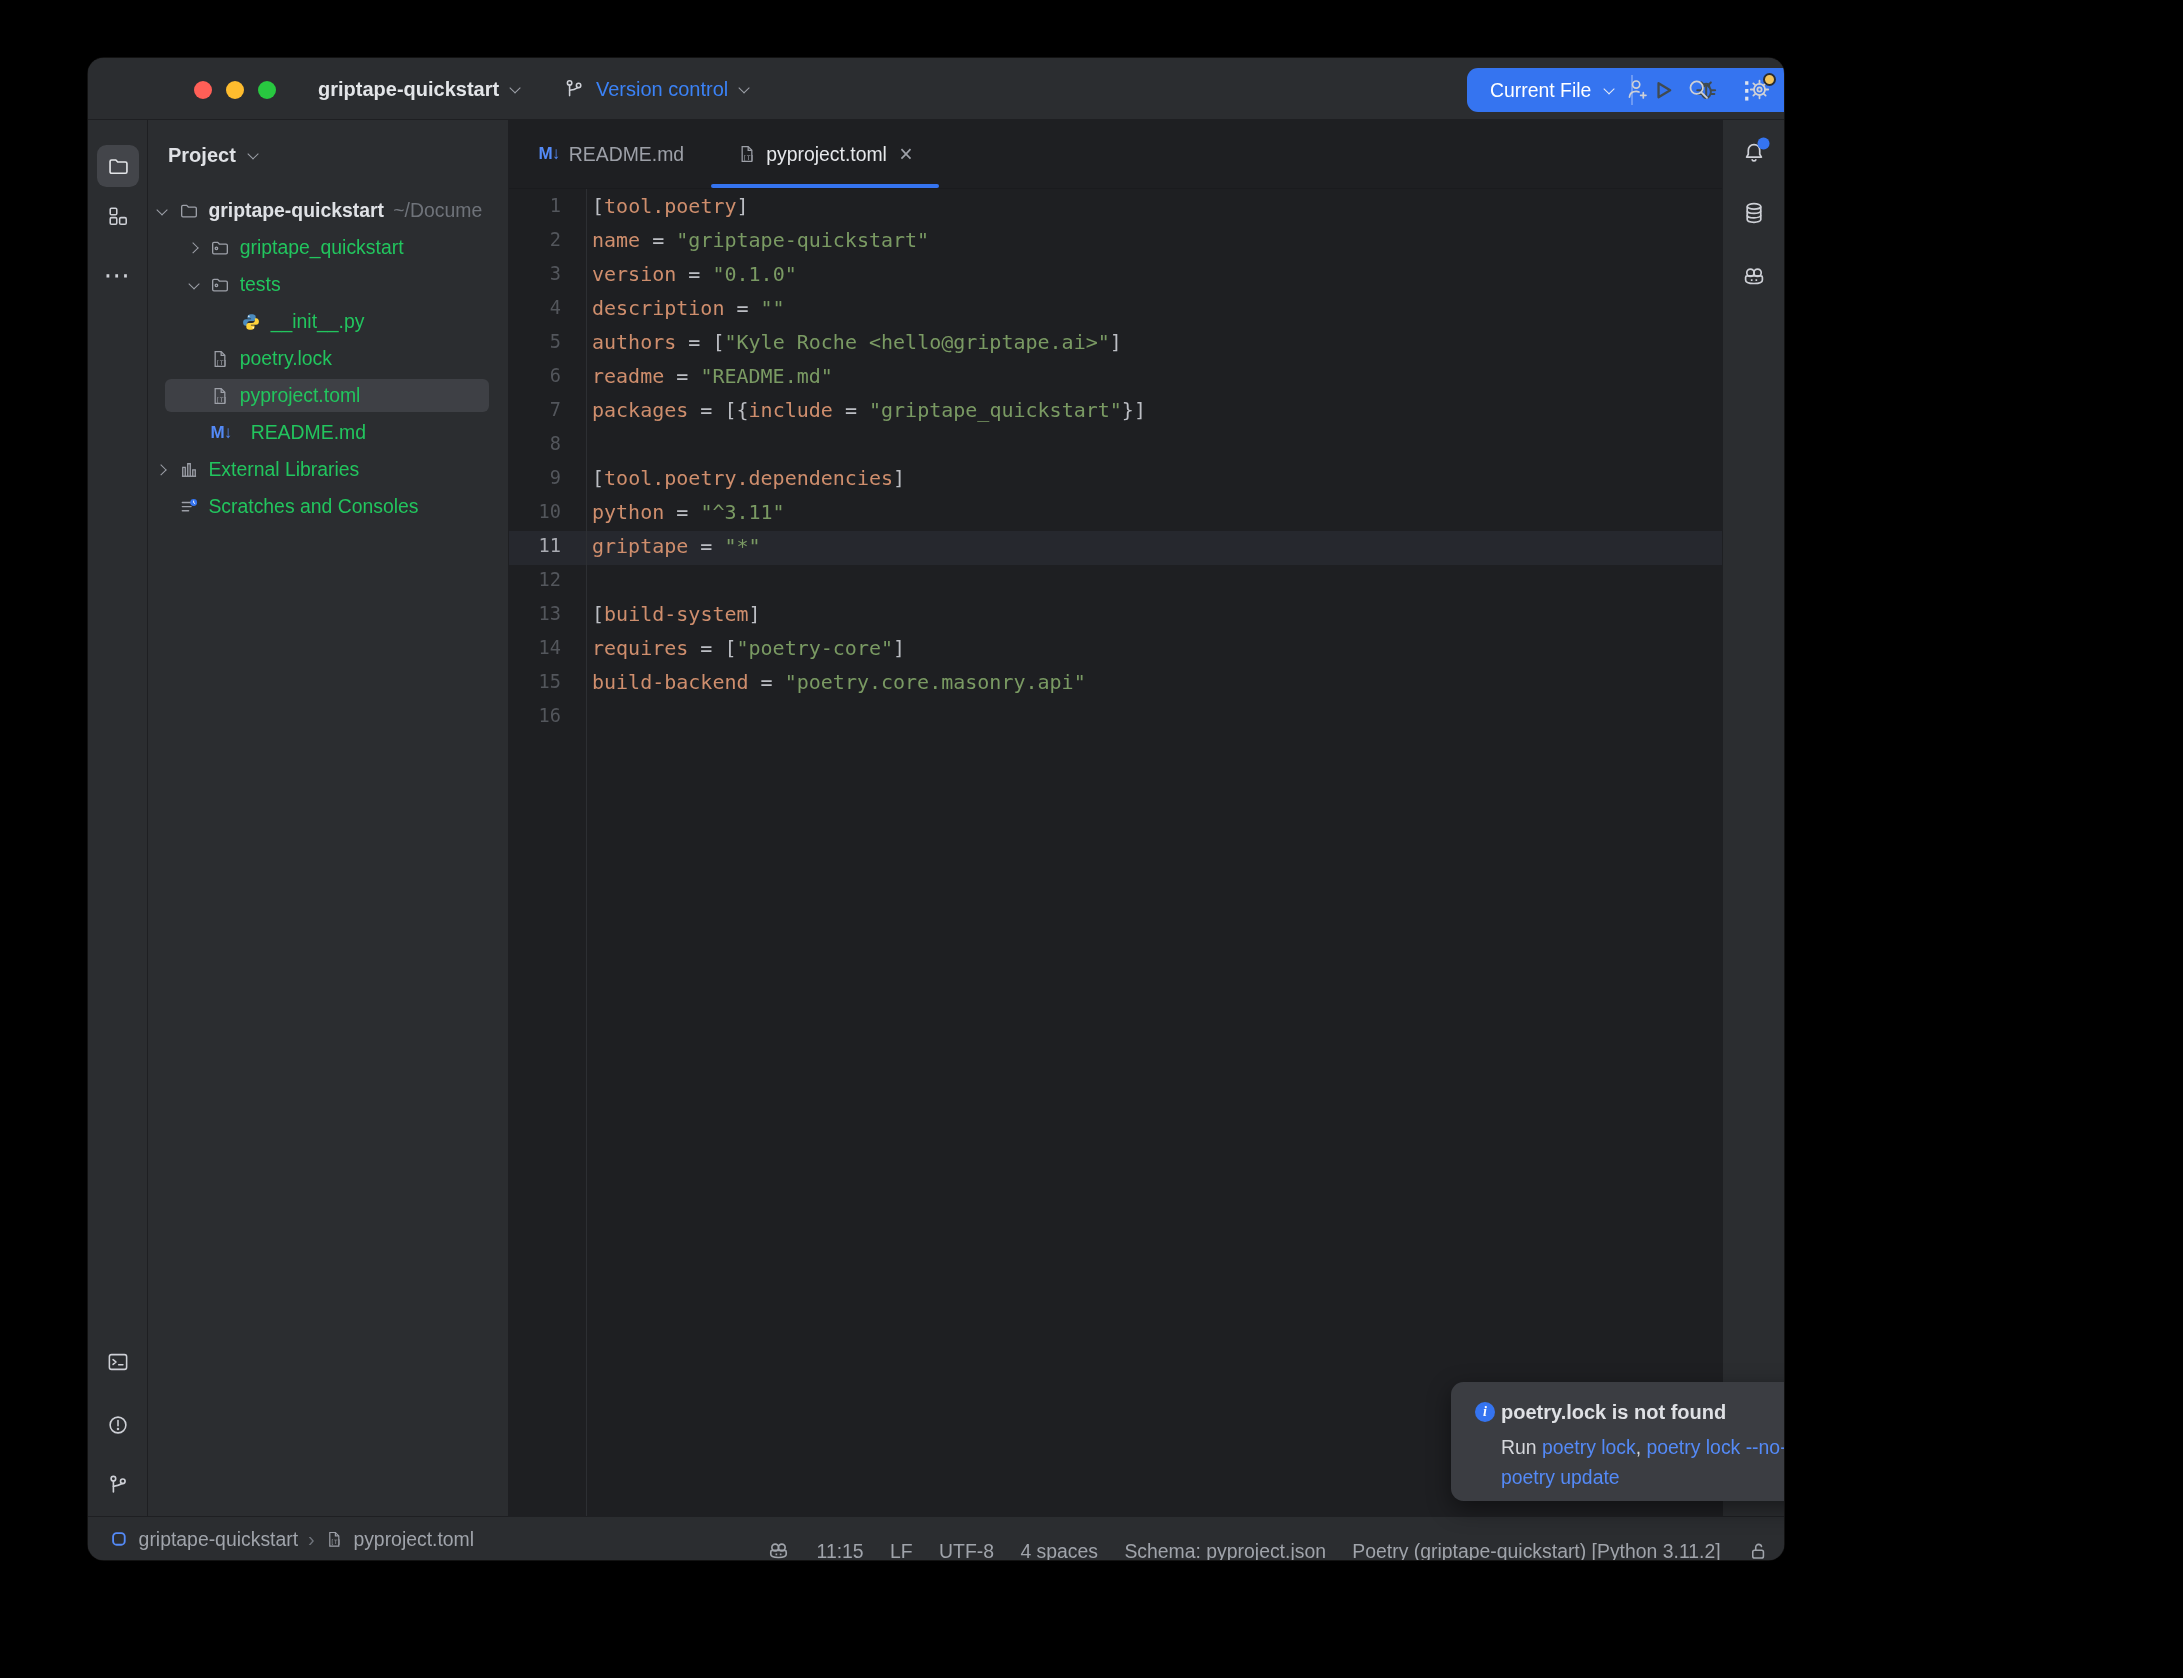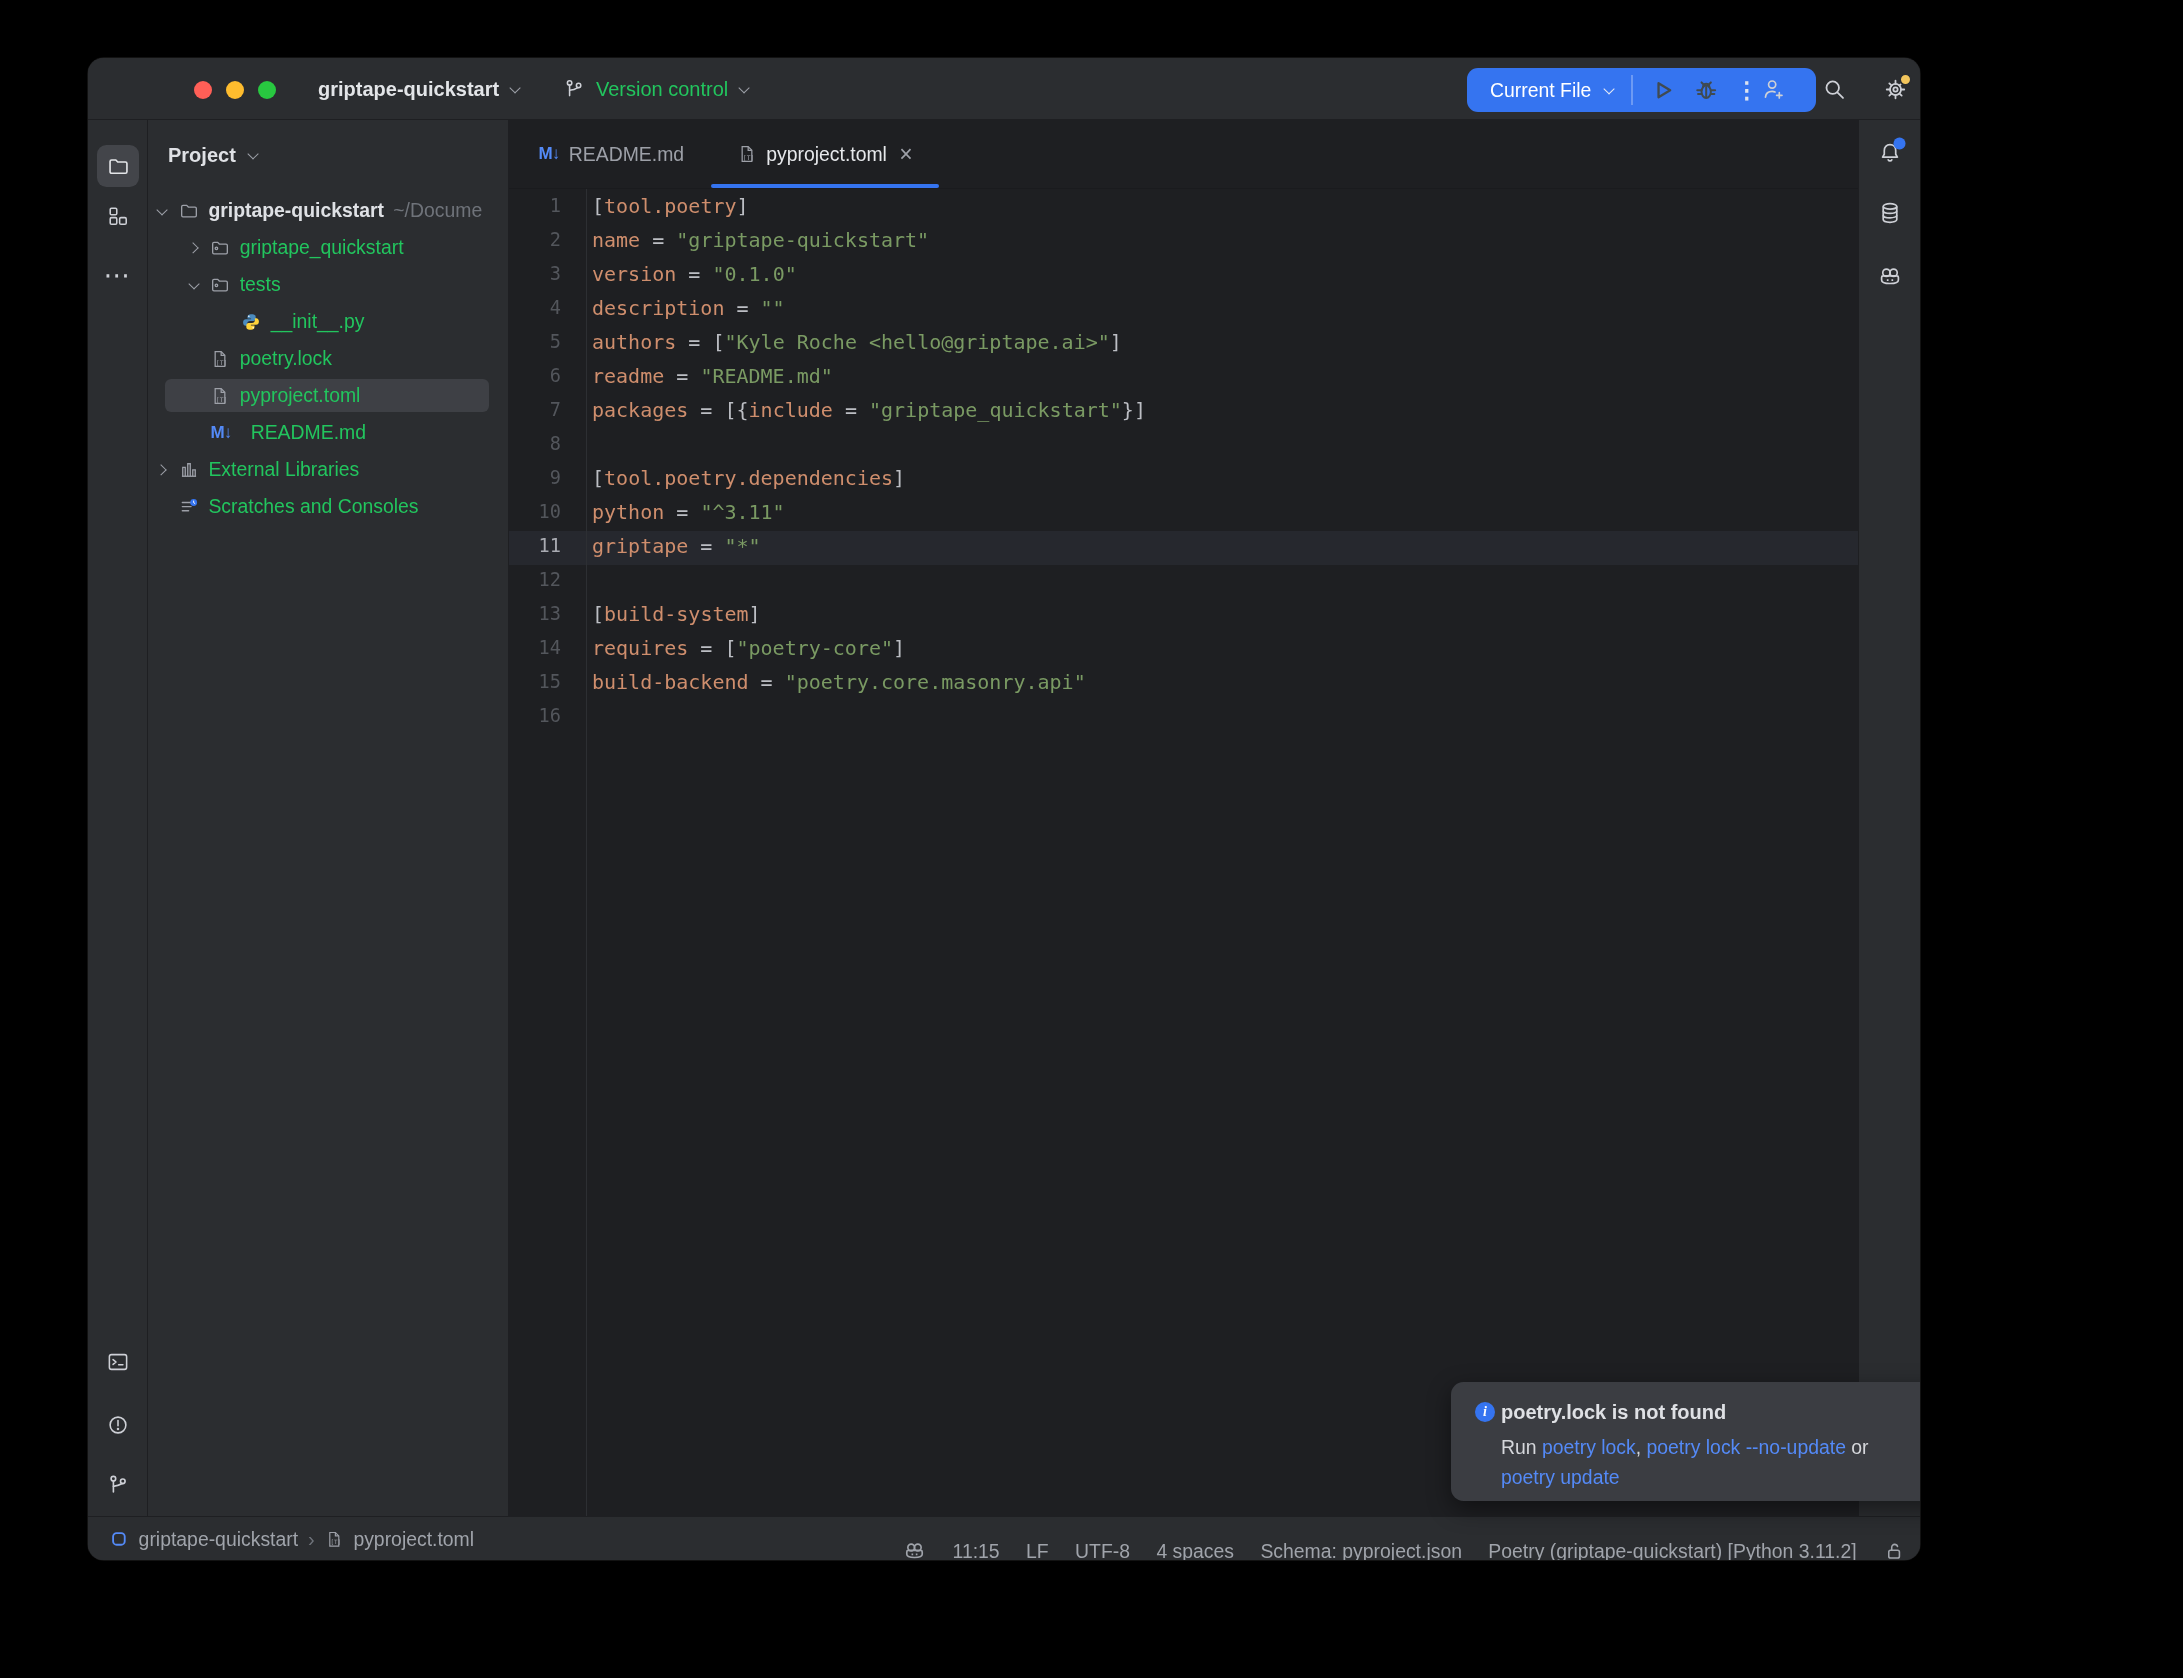--- a/index.html
+++ b/index.html
@@ -1,32 +1,32 @@
 <!DOCTYPE html>
 <html style="font-size:12.4px"><head>
 <meta charset="utf-8">
 <style>
   html,body{margin:0;padding:0;background:#000;}
   body{width:2183px;height:1678px;position:relative;font-family:"Liberation Sans",sans-serif;
        -webkit-font-smoothing:antialiased;overflow:hidden;}
   *{box-sizing:border-box;}
 
-  .window{position:absolute;left:88px;top:58px;width:1832px;height:1502px;background:#2B2D30;
+  .window{position:absolute;left:88px;top:58px;width:1696px;height:1502px;background:#2B2D30;
           border-radius:15.5px;overflow:hidden;box-shadow:0 23px 70px rgba(0,0,0,.65);
           outline:0.8px solid rgba(255,255,255,.07);}
 
   
   .titlebar{position:absolute;left:0;top:0;width:100%;height:62px;background:#2B2D30;
             border-bottom:0.8px solid #1E1F22;display:flex;align-items:center;}
   .lights{position:absolute;left:106px;top:22.5px;display:flex;gap:14px;}
   .light{width:18px;height:18px;border-radius:50%;}
   .l-red{background:#FF5F57;} .l-yellow{background:#FEBC2E;} .l-green{background:#28C840;}
   .tb-left{position:absolute;left:230px;top:0;height:62px;display:flex;align-items:center;gap:11px;}
   .tb-project{font-size:20px;font-weight:700;color:#E3E5E8;}
-  .tb-vcs{font-size:20px;color:#22c55e;}
+  .tb-vcs{font-size:20px;color:#3b82f6;}
   .chev{display:inline-block;width:7.8px;height:7.8px;border-right:1.9px solid #9DA0A8;
         border-bottom:1.9px solid #9DA0A8;transform:rotate(45deg) translateY(-1.6px);}
   .chev.right{transform:rotate(-45deg);}
   .chev.white{border-color:#E8ECF5;}
   .tb-spacer{width:23px;}
 
   .runbtn{position:absolute;left:1379px;top:10px;width:349px;height:44px;background:#3574F0;
           border-radius:11px;display:flex;align-items:center;color:#fff;}
   .runbtn .label{margin-left:23px;font-size:19.4px;font-weight:500;}
   .runbtn .chev{margin-left:12.4px;}

